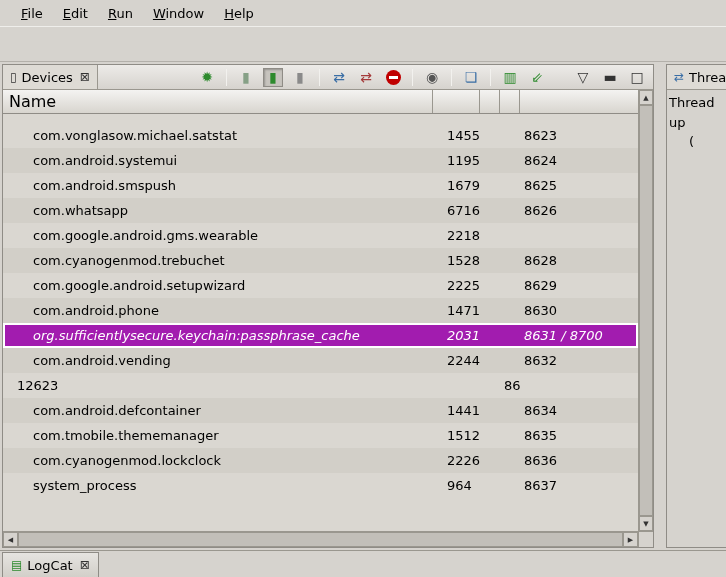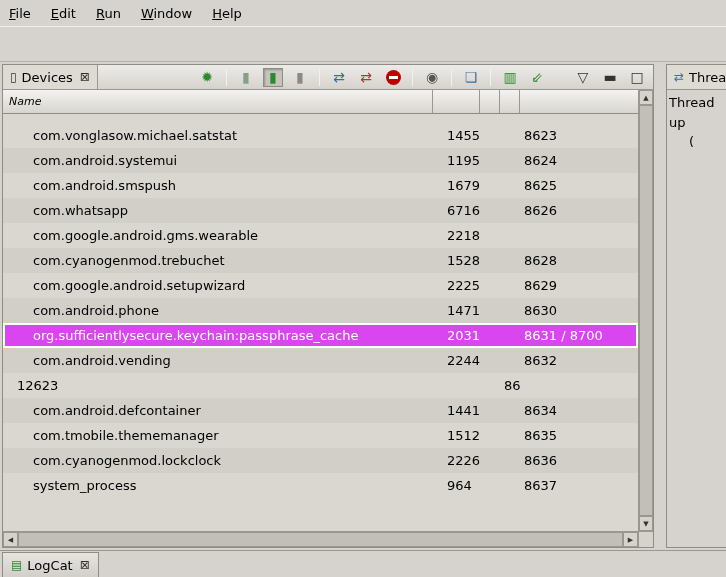--- a/index.html
+++ b/index.html
@@ -3,21 +3,21 @@
 <meta charset="utf-8">
 <style>
   * { box-sizing: border-box; margin: 0; padding: 0; }
   html,body { width:726px; height:577px; overflow:hidden; }
   body {
     font-family: "DejaVu Sans", "Liberation Sans", sans-serif;
     background:#d6d3ce; color:#000; position:relative; font-size:13px;
   }
 
   
-  #menubar { height:26px; display:flex; align-items:center; padding-left:0; gap:2px;
+  #menubar { height:26px; display:flex; align-items:center; padding-left:12px; gap:2px;
     background:#d6d3ce; }
   .menu-item { padding:4px 9px; cursor:default; }
   .menu-item u { text-decoration:underline; }
 
   
   #toolbar-strip { height:36px; background:#d6d3ce;
     border-top:1px solid #efeeeb; border-bottom:1px solid #b3b0aa; }
 
   
   #main { position:absolute; top:62px; left:0; right:0; bottom:27px; display:flex; padding:2px 0 2px 2px; }
@@ -47,30 +47,30 @@
   .stop-shape::after { content:""; position:absolute; left:3px; right:3px; top:6px; height:3px; background:#fff; }
 
   
   #table-area { flex:1; display:grid; grid-template-columns:1fr 15px; grid-template-rows:1fr 16px; overflow:hidden; }
   #table { grid-column:1; grid-row:1; display:flex; flex-direction:column; overflow:hidden; background:#dad7d1; }
 
   #table-header { height:24px; flex:0 0 24px; display:grid;
     grid-template-columns:430px 47px 20px 20px 1fr;
     background:linear-gradient(#f4f3f1,#d8d5cf); border-bottom:1px solid #8f8c86; }
   .hdr-cell { border-right:1px solid #9a978f; display:flex; align-items:center; padding-left:6px;
-    font-size:11px; overflow:hidden;font-style:italic; }
+    font-size:16px; overflow:hidden; }
   .hdr-cell:last-child { border-right:none; }
 
   #device-table-body { flex:1; overflow:hidden; }
   #row-spacer { height:9px; background:#dad7d1; }
   .trow { height:25px; display:grid; grid-template-columns:430px 47px 20px 20px 1fr;
     align-items:center; font-size:13px; cursor:default; }
   .trow.alt0 { background:#d2cfc8; }
   .trow.alt1 { background:#dad7d1; }
-  .trow.selected { background:#d946ef; color:#fff; outline:2px solid #fff; outline-offset:-2px; position:relative; z-index:1; }
+  .trow.selected { background:#a21caf; color:#fff; outline:2px solid #fff; outline-offset:-2px; position:relative; z-index:1;font-style:italic; }
   .cell { overflow:hidden; white-space:nowrap; }
   .c-name { padding-left:30px; }
   .c-pid  { padding-left:14px; }
   .c-port { padding-left:4px; }
 
   
   #vscroll { grid-column:2; grid-row:1; display:flex; flex-direction:column; background:#cbc8c2;
     border-left:1px solid #9a978f; }
   #hscroll { grid-column:1; grid-row:2; display:flex; background:#cbc8c2; border-top:1px solid #9a978f; }
   #scroll-corner { grid-column:2; grid-row:2; background:#d6d3ce; border-top:1px solid #9a978f; border-left:1px solid #9a978f; }

